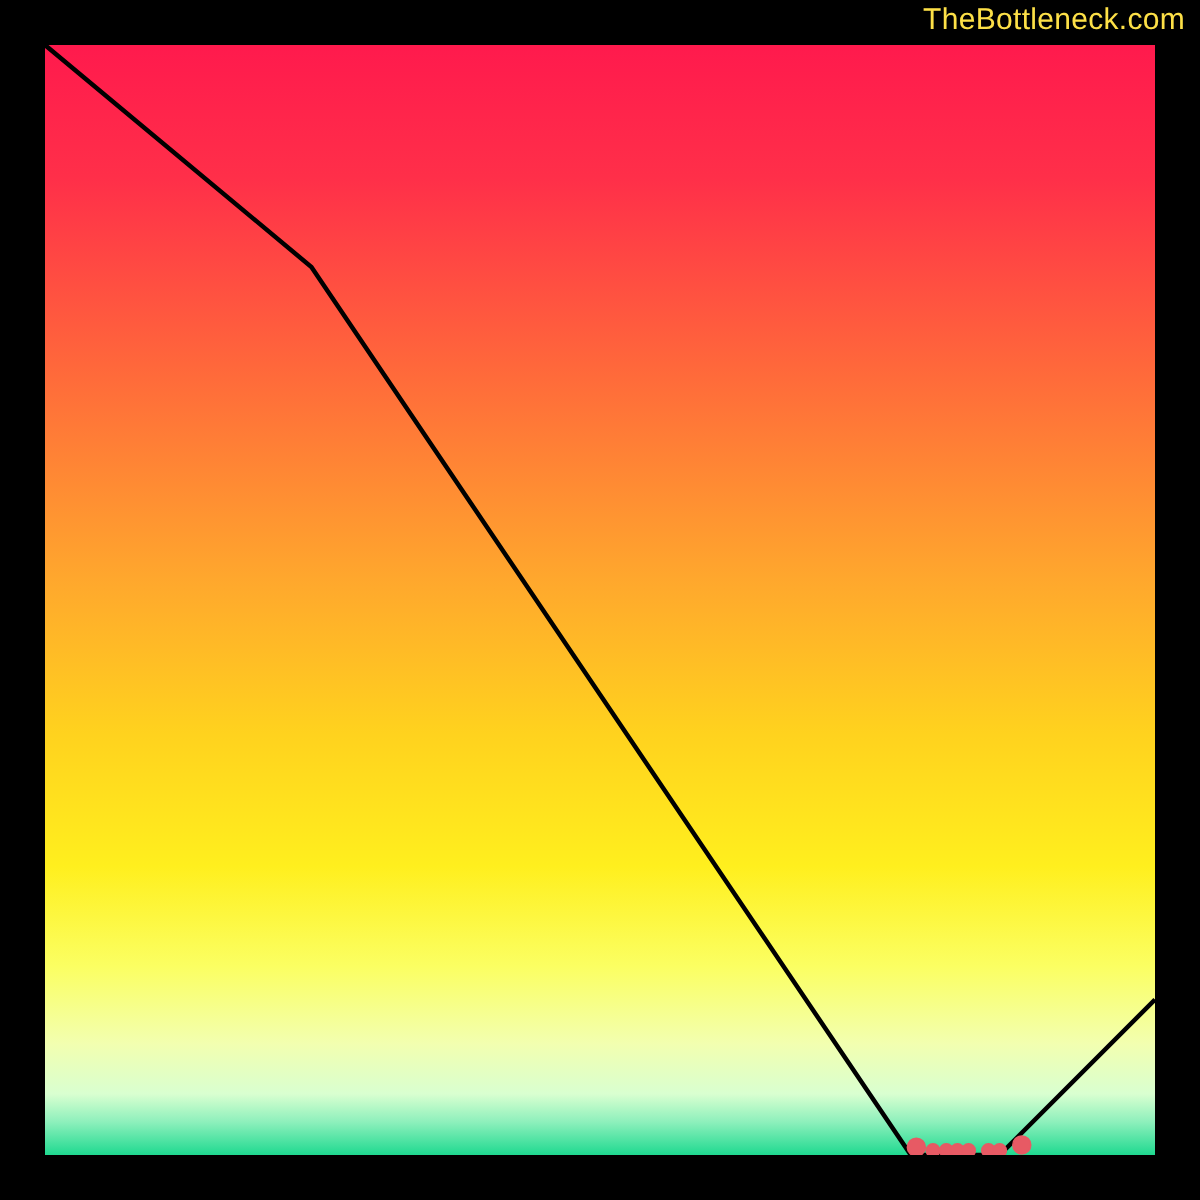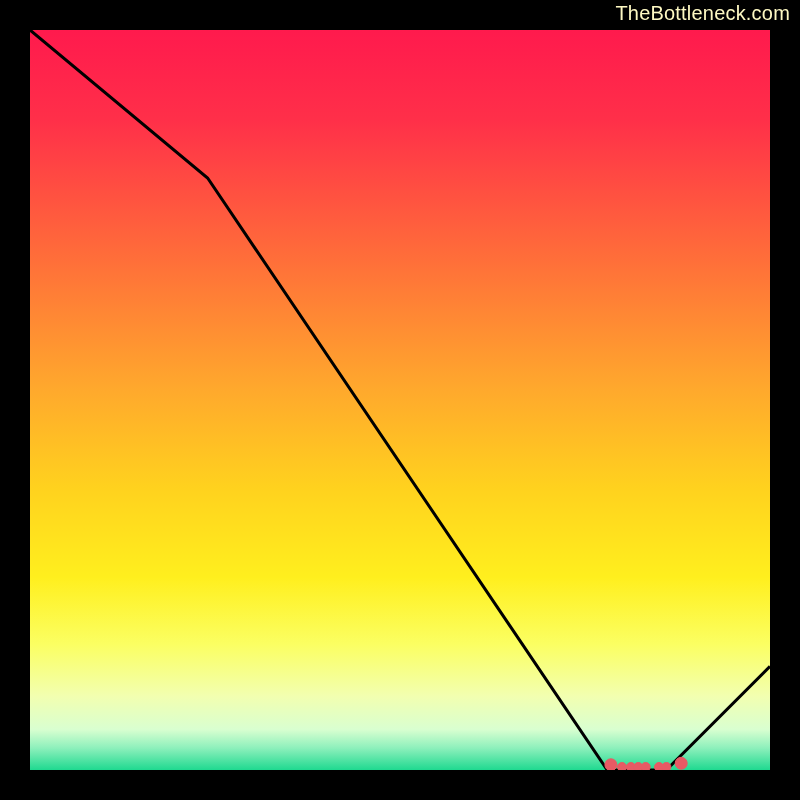--- a/index.html
+++ b/index.html
@@ -14,21 +14,21 @@
   .frame {
     position: relative;
     width: 800px;
     height: 800px;
     background: #000;
   }
   .attribution {
     position: absolute;
     top: 2px;
     right: 10px;
-    color: #fef9c3;
+    color: #fde047;
     font-size: 20px;
     font-weight: 500;
     letter-spacing: 0.2px;
   }
   .plot {
     position: absolute;
     left: 30px;
     top: 30px;
     width: 740px;
     height: 740px;

